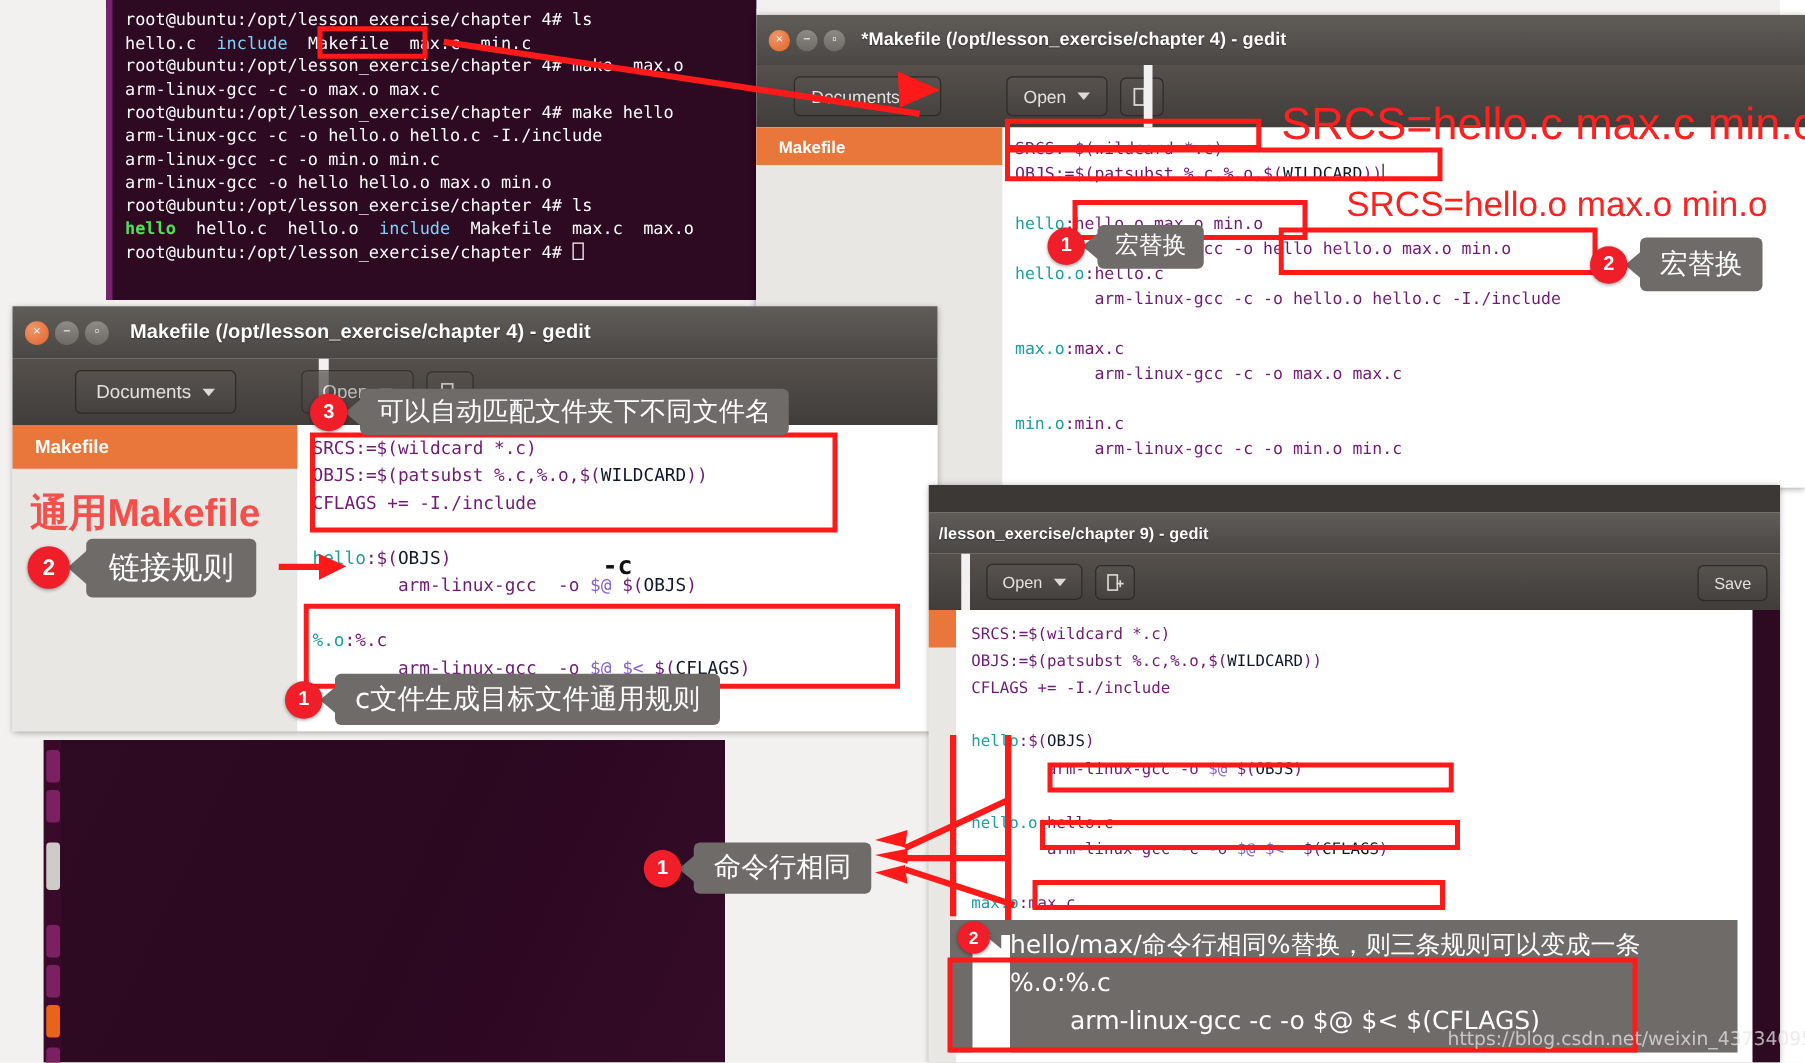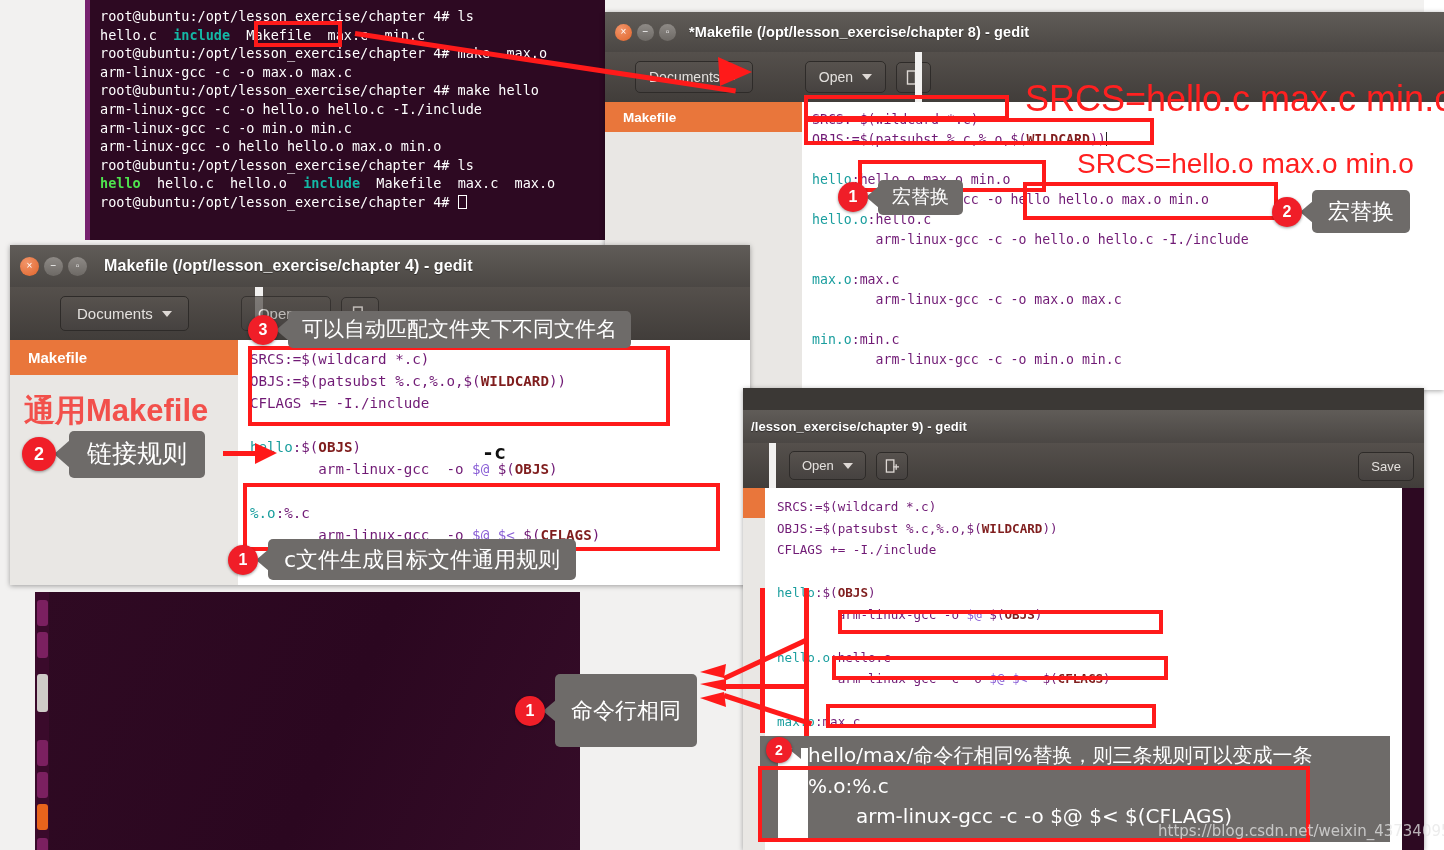--- a/index.html
+++ b/index.html
@@ -43,21 +43,21 @@
   #terminal-titlebar{
     left:85px; top:0; width:520px; height:7px; background:#2b3a8c;
   }
   #terminal-body{
     position:absolute; left:10px; top:7px; right:2px; bottom:0;
     color:#ffffff;
     font-family:"DejaVu Sans Mono","Liberation Mono",monospace;
     font-size:13.5px; line-height:18.6px; white-space:pre;
   }
   .t-green { color:#4ee44e; font-weight:bold; }
-  .t-blue  { color:#14b8a6; font-weight:bold;text-align:right; }
+  .t-blue  { color:#7dd3fc; font-weight:normal;text-align:right; }
   .t-cursor{ display:inline-block; width:9px; height:14px; border:1.5px solid #fff; vertical-align:-2px;}
 
   
   .gedit { position:absolute; background:#f6f5f4; box-shadow:0 1px 5px rgba(0,0,0,.35); }
   .gedit-titlebar{
     height:40px;
     background:linear-gradient(180deg,#605c58 0%, #4b4744 100%);
     display:flex; align-items:center; padding-left:10px; color:#fff;
   }
   .wbtn{ width:17px; height:17px; border-radius:50%; margin-right:5px; position:relative;
@@ -86,21 +86,21 @@
   .gedit-doc{
     background:#ffffff; font-family:"DejaVu Sans Mono","Liberation Mono",monospace;
     white-space:pre; overflow:hidden;
   }
   .save-btn{
     border:1px solid #2e2b29; border-radius:5px; color:#e4e1de; font-size:13px;
     background:linear-gradient(180deg,#57524e,#464240); padding:6px 12px;
   }
   
   .k-target { color:#1a9e9e; }
-  .k-var    { color:#7f1d1d; font-weight:bold; }
+  .k-var    { color:#0f172a; font-weight:normal; }
   .k-auto   { color:#8a5fd6; }
   .k-plain  { color:#701a75; }
 
   
   .redbox{ position:absolute; border:4px solid #ff1a1a; }
   .redline{ position:absolute; background:#ff1a1a; transform-origin:0 50%; height:4px; }
   .redbar{ position:absolute; background:#ff1a1a; }
 
   .redtext{ position:absolute; color:#ff2020; white-space:nowrap; }
 
@@ -158,21 +158,21 @@
   <div class="gedit-titlebar">
     <div class="wbtn close">
         <span class="gl">×</span>
       </div>
     <div class="wbtn">
         <span class="gl">−</span>
       </div>
     <div class="wbtn">
         <span class="gl">▫</span>
       </div>
-    <div class="gedit-title">*Makefile (/opt/lesson_exercise/chapter 8) - gedit</div>
+    <div class="gedit-title">*Makefile (/opt/lesson_exercise/chapter 4) - gedit</div>
   </div>
   <div class="gedit-toolbar">
     <div class="tb-btn" style="margin-left:18px;">
       <span>Documents</span>
       <span class="caret"></span>
     </div>
     <div class="tb-sep" style="left:310px; top:0;"></div>
     <div class="tb-btn" style="margin-left:42px;">
       <span>Open</span>
       <span class="caret"></span>
@@ -319,21 +319,21 @@
 <div class="redline" style="left:724px; top:693px; width:92px; height:5px; transform:rotate(18deg);"></div>
 <svg class="abs" style="left:700px; top:664px;" width="30" height="50">
   <polygon points="0,8 26,0 24,14" fill="#ff1a1a"></polygon>
   <polygon points="0,20 26,15 26,27" fill="#ff1a1a"></polygon>
   <polygon points="0,34 24,28 26,43" fill="#ff1a1a"></polygon>
 </svg>
 
 <div class="callout" style="left:515px; top:674px;">
   <div class="num">1</div>
   <div class="arrowL"></div>
-  <div class="bubble" style="font-size:22px; padding:24px 16px;">命令行相同</div>
+  <div class="bubble" style="font-size:22px; padding:8px 16px;">命令行相同</div>
 </div>
 
 <div id="bottom-note" style="left:760px; top:736px; width:630px; height:106px;">
   <div style="position:absolute; left:48px; top:6px; font-size:20px; white-space:nowrap;">hello/max/命令行相同%替换，则三条规则可以变成一条</div>
   <div style="position:absolute; left:48px; top:38px; font-size:20px;">%.o:%.c</div>
   <div style="position:absolute; left:96px; top:68px; font-size:20px;">arm-linux-gcc -c -o $@ $&lt; $(CFLAGS)</div>
 </div>
 <div class="abs" style="left:778px; top:748px; width:30px; height:94px; background:#fff;"></div>
 <div class="redbox abs" style="left:758px; top:766px; width:552px; height:76px;"></div>
 <div class="callout" style="left:766px; top:737px;">

